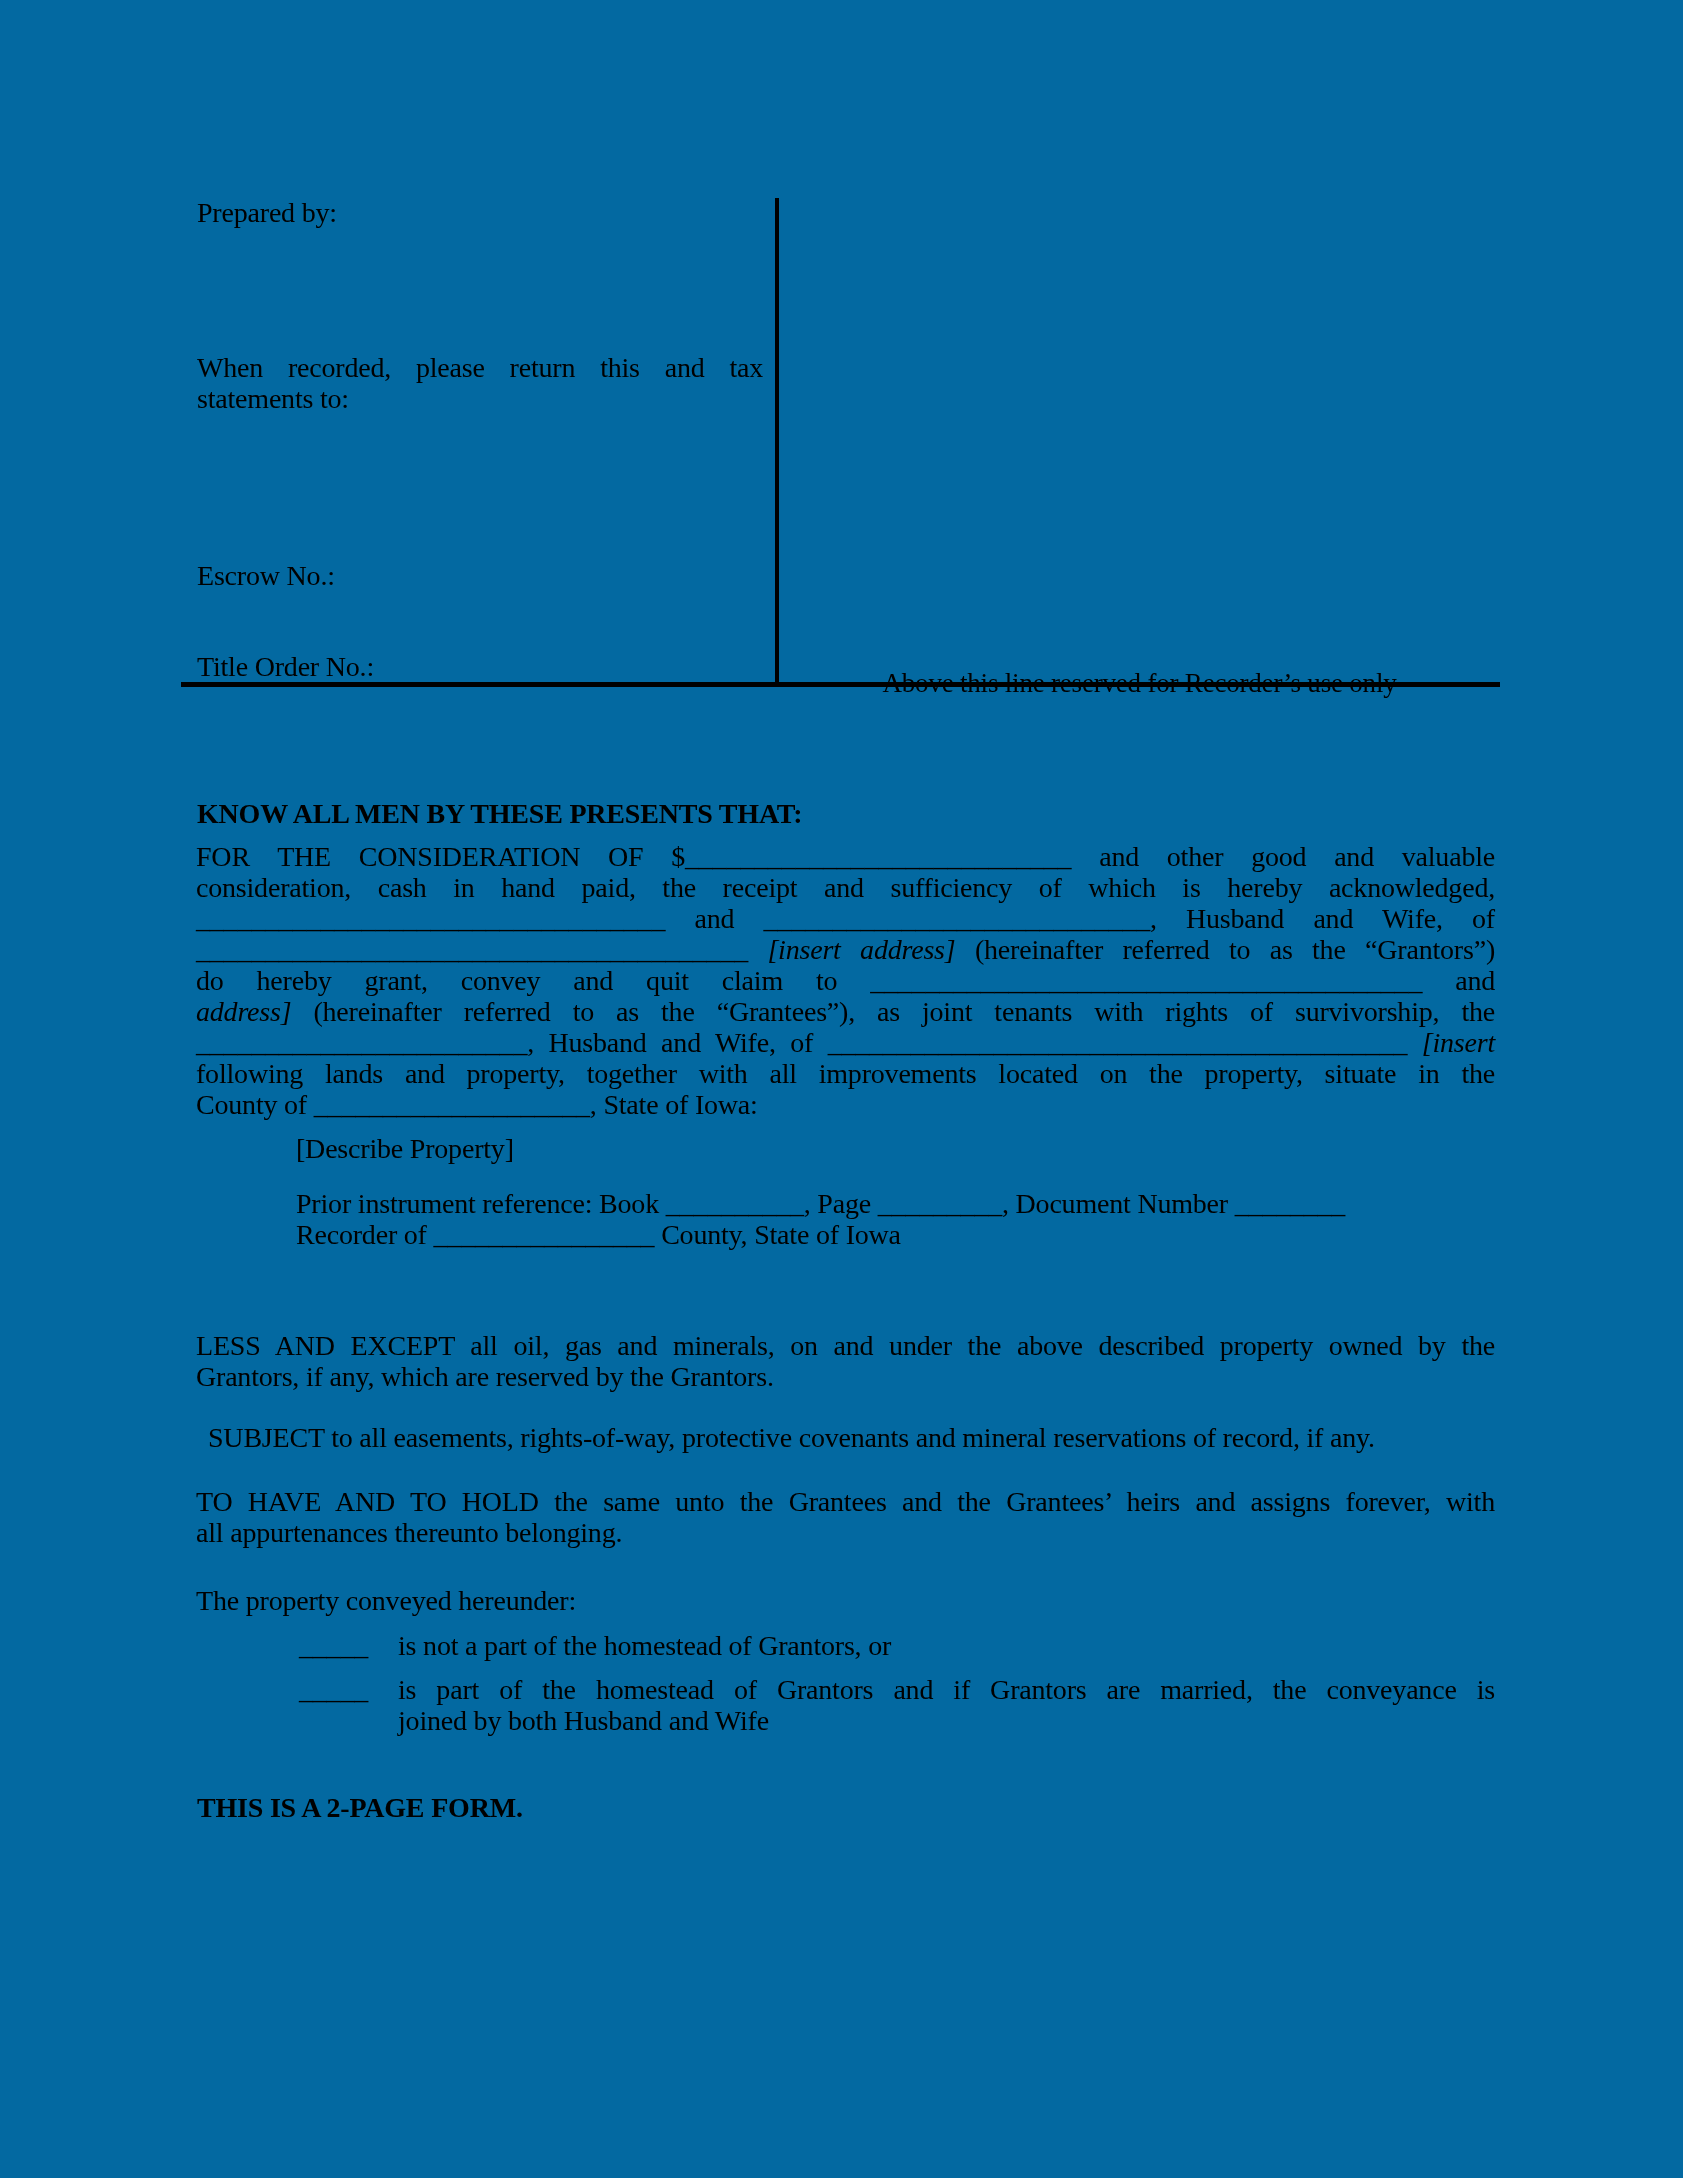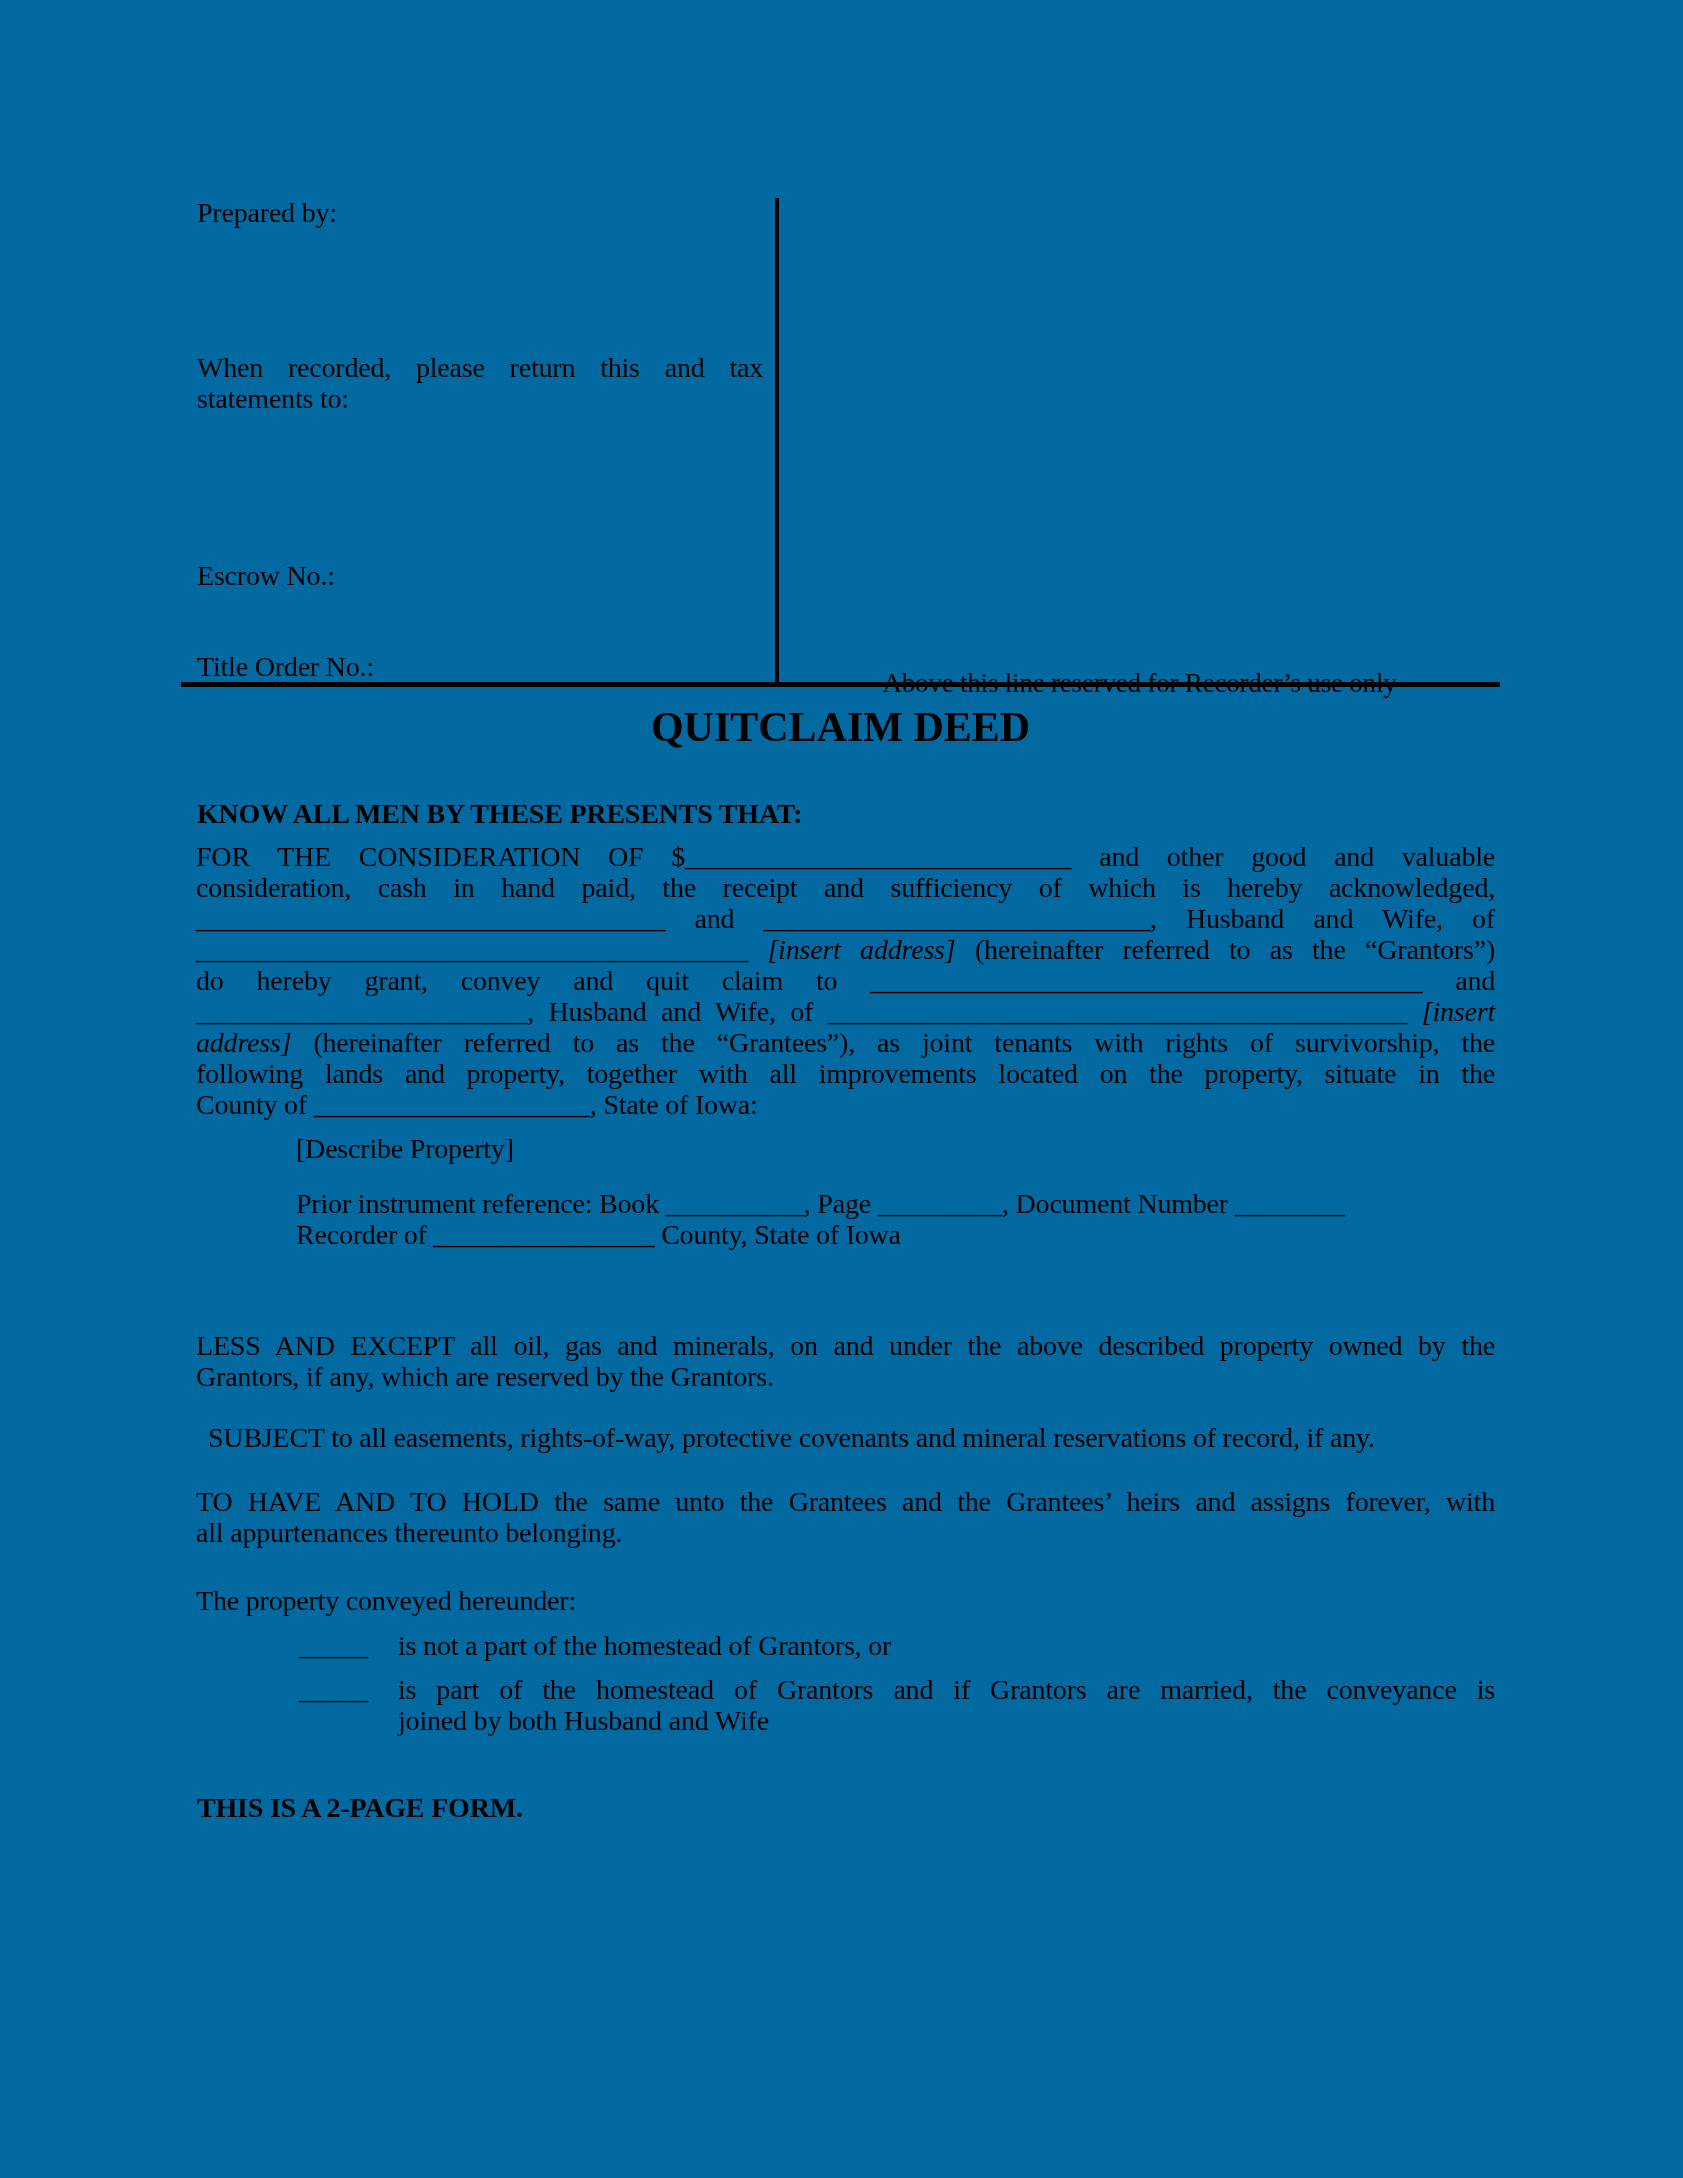--- a/index.html
+++ b/index.html
@@ -46,32 +46,31 @@
   <div class="abs" style="left:197px; top:560px; width:569px;">Escrow No.:</div>
 
   <div class="abs" style="left:197px; top:651px; width:569px;">Title Order No.:</div>
 
   <div class="abs vline" style="left:775px; top:198px; height:484px;"></div>
 
   <div class="abs center" style="left:782px; top:650px; width:715px; font-size:27px;">--Above this line reserved for Recorder’s use only--</div>
 
   <div class="abs hrule" style="left:181px; top:682px; width:1319px;"></div>
 
-  <div class="abs doc-title" style="left:181px; top:705px; width:1319px;">QUITCLAIM DEED</div>
 
   <div class="abs b" style="left:197px; top:781px; width:1299px;margin-top:17px;">KNOW ALL MEN BY THESE PRESENTS THAT:</div>
 
   <div class="abs" style="left:196px; top:841px; width:1299px;">
     <div class="jl">FOR THE CONSIDERATION OF $____________________________ and other good and valuable</div>
     <div class="jl">consideration, cash in hand paid, the receipt and sufficiency of which is hereby acknowledged,</div>
     <div class="jl">__________________________________ and ____________________________, Husband and Wife, of</div>
     <div class="jl"><span>________________________________________ </span><span class="it">[insert address]</span><span> (hereinafter referred to as the “Grantors”)</span></div>
     <div class="jl">do hereby grant, convey and quit claim to ________________________________________ and</div>
+    <div class="jl"><span class="it">address]</span><span> (hereinafter referred to as the “Grantees”), as joint tenants with rights of survivorship, the</span></div>
     <div class="jl"><span>________________________, Husband and Wife, of __________________________________________ </span><span class="it">[insert</span></div>
-    <div class="jl"><span class="it">address]</span><span> (hereinafter referred to as the “Grantees”), as joint tenants with rights of survivorship, the</span></div>
     <div class="jl">following lands and property, together with all improvements located on the property, situate in the</div>
     <div>County of ____________________, State of Iowa:</div>
   </div>
 
   <div class="abs" style="left:296px; top:1133px; width:1198px;">[Describe Property]</div>
 
   <div class="abs" style="left:296px; top:1188px; width:1198px;">
     <div>Prior instrument reference: Book __________, Page _________, Document Number ________</div>
     <div>Recorder of ________________ County, State of Iowa</div>
   </div>

